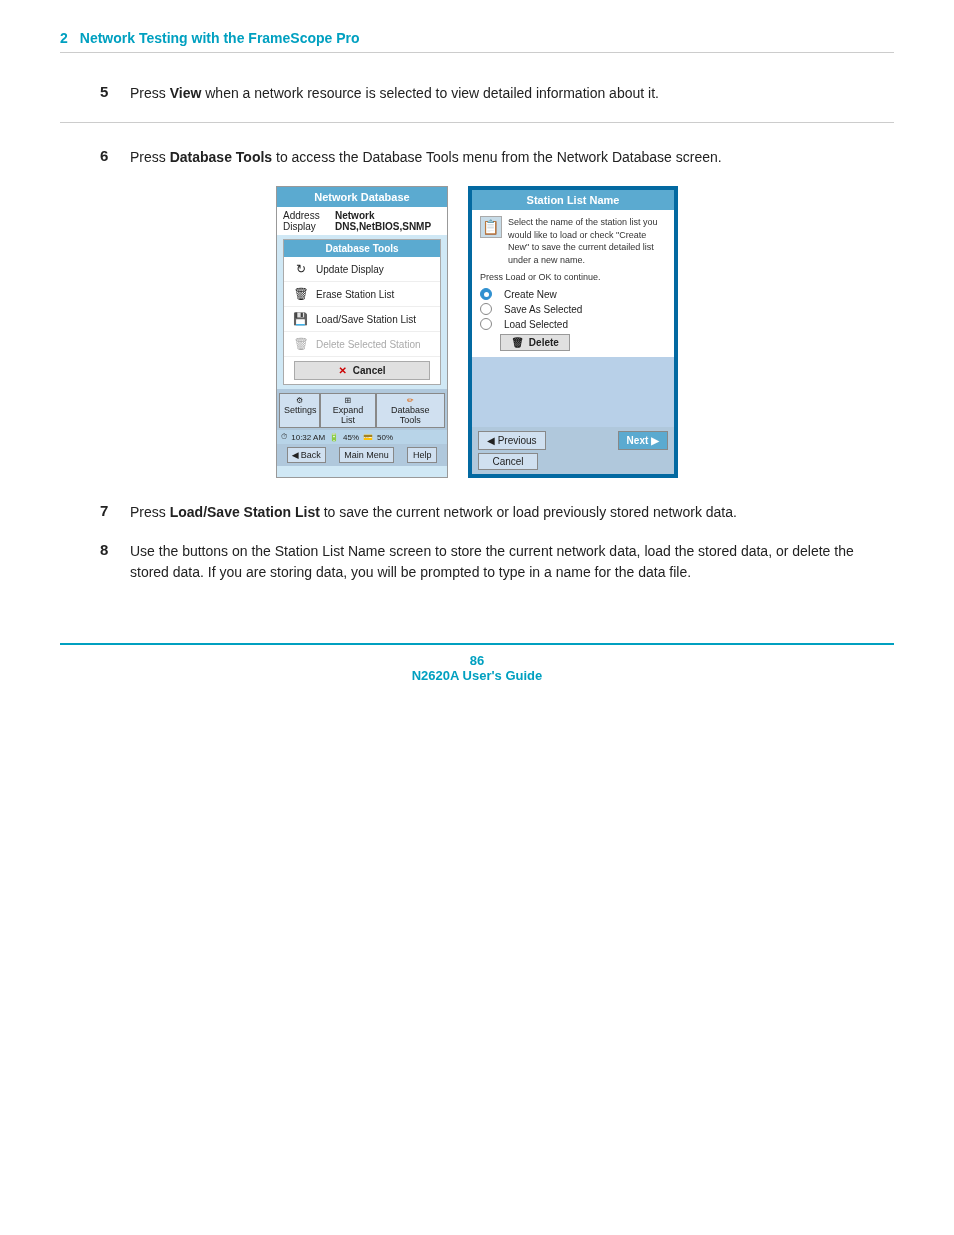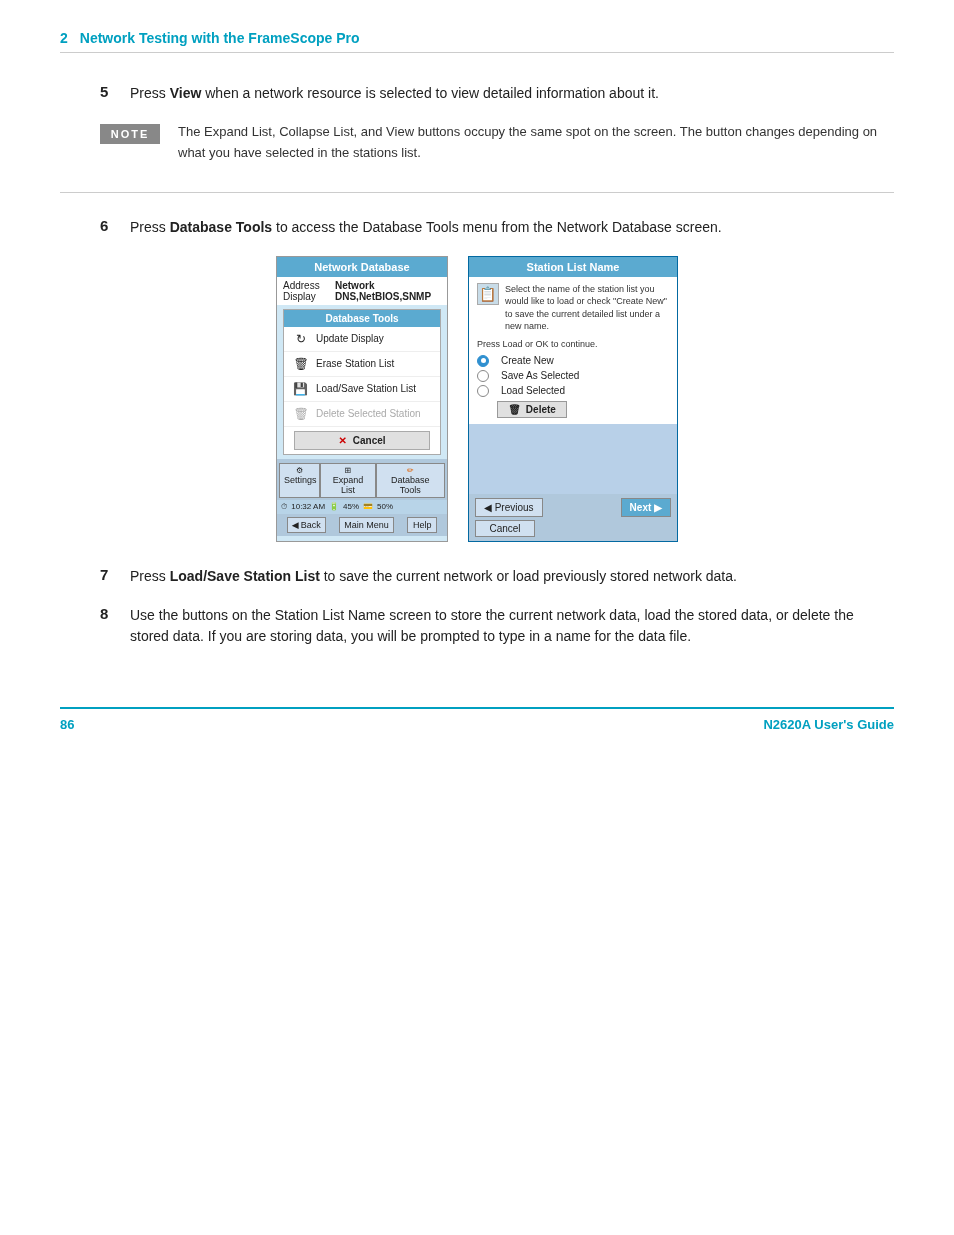--- a/index.html
+++ b/index.html
@@ -198,21 +198,21 @@
       display: flex;
       align-items: center;
       font-size: 8px;
       padding: 2px 4px;
       gap: 4px;
     }
 
     
     .screen-sln {
       width: 210px;
-      border: 1px solid #0369a1;
+      border: 4px solid #0369a1;
       background: #d0e8f5;
       font-size: 10px;
     }
     .screen-sln .title-bar {
       background: #5baad0;
       color: #fff;
       font-weight: bold;
       text-align: center;
       padding: 4px 0;
       font-size: 11px;
@@ -332,20 +332,21 @@
     }
 
     
     .page-footer {
       display: flex;
       justify-content: space-between;
       align-items: center;
       border-top: 2px solid #00a0c0;
       margin-top: 60px;
       padding-top: 8px;
+      flex-direction: column;
     }
     .footer-page-num {
       font-size: 13px;
       color: #00a0c0;
       font-weight: bold;
     }
     .footer-guide-name {
       font-size: 13px;
       color: #00a0c0;
       font-weight: bold;
@@ -361,24 +362,20 @@
     <span class="chapter-title">Network Testing with the FrameScope Pro</span>
   </div>
 
   <div class="step" style="margin-left: 40px; margin-bottom: 18px;">
     <span class="step-num">5</span>
     <div class="step-content">
       <p>Press <b>View</b> when a network resource is selected to view detailed information about it.</p>
     </div>
   </div>
 
-  <div class="note-container" style="margin-left: 40px;">
-    <span class="note-badge">NOTE</span>
-    <p class="note-text">The Expand List, Collapse List, and View buttons occupy the same spot on the screen. The button changes depending on what you have selected in the stations list.</p>
-  </div>
 
   <hr class="divider">
 
   <div class="step" style="margin-left: 40px; margin-bottom: 12px;">
     <span class="step-num">6</span>
     <div class="step-content">
       <p>Press <b>Database Tools</b> to access the Database Tools menu from the Network Database screen.</p>
     </div>
   </div>
 

